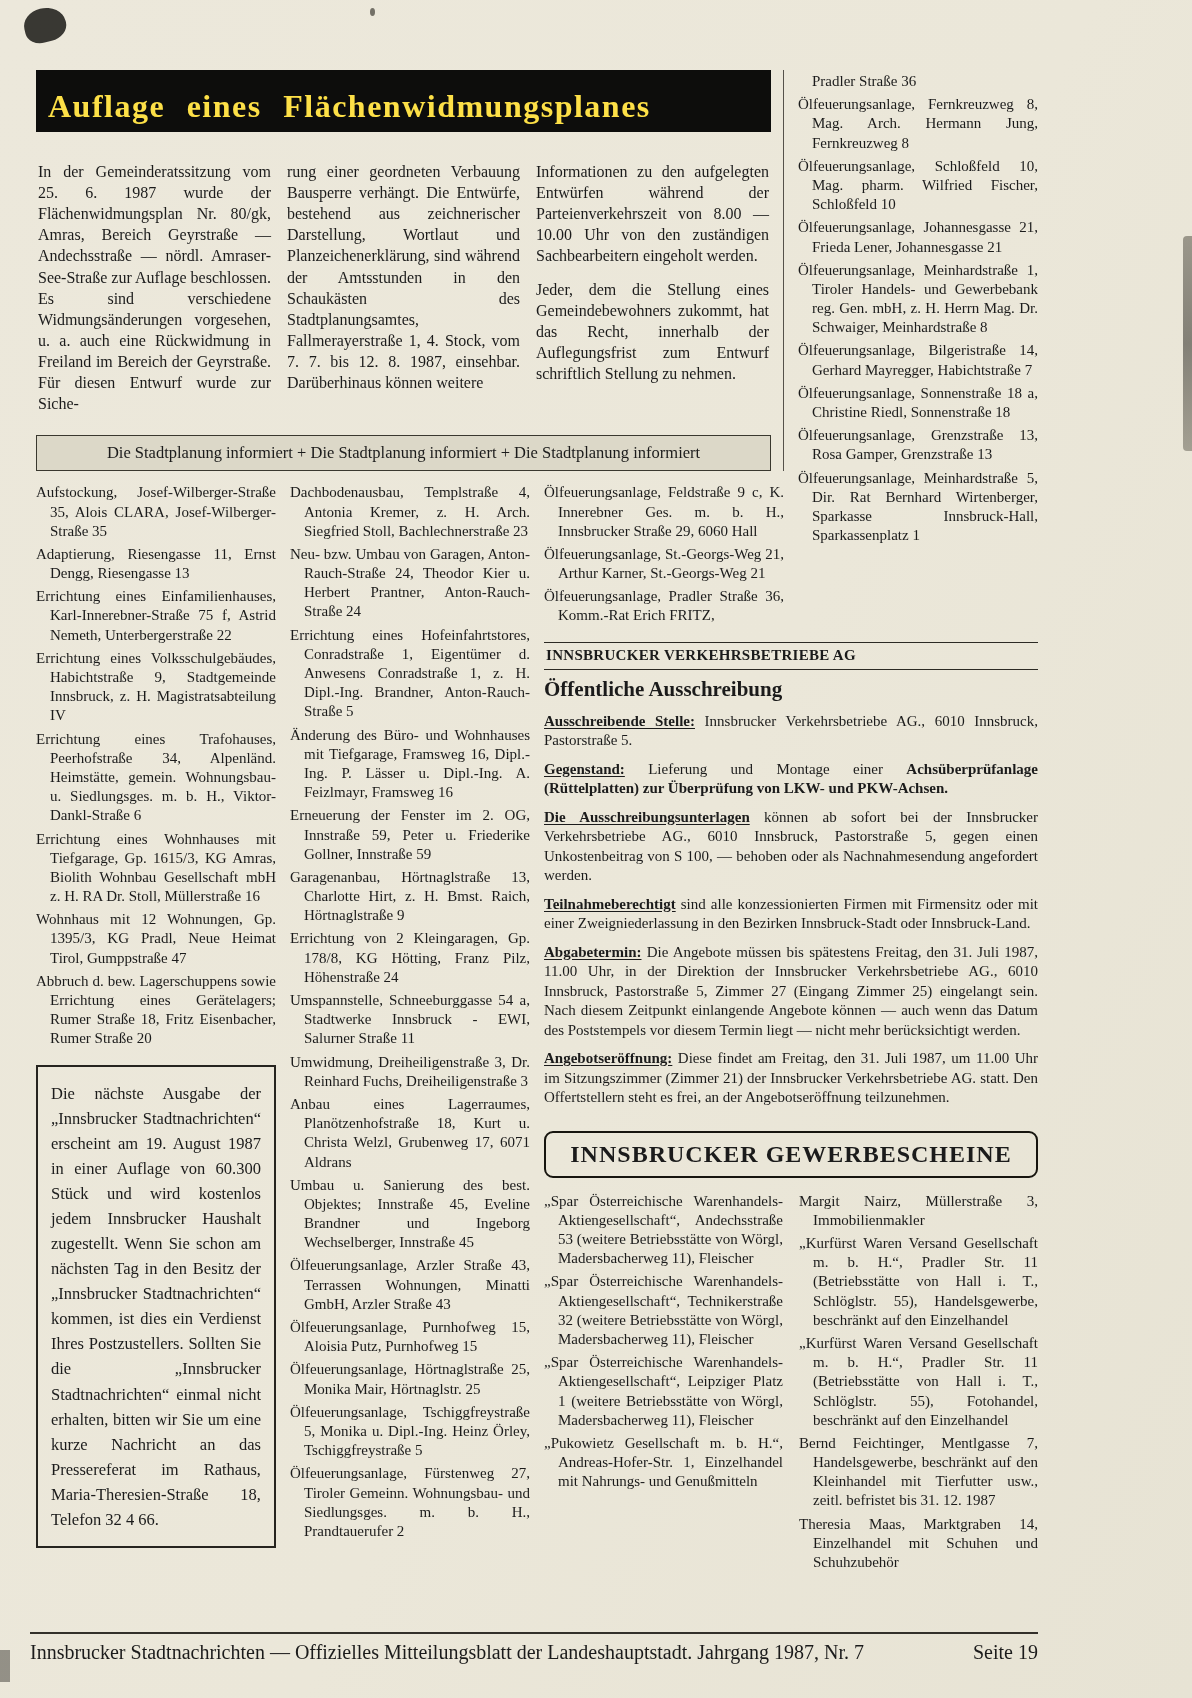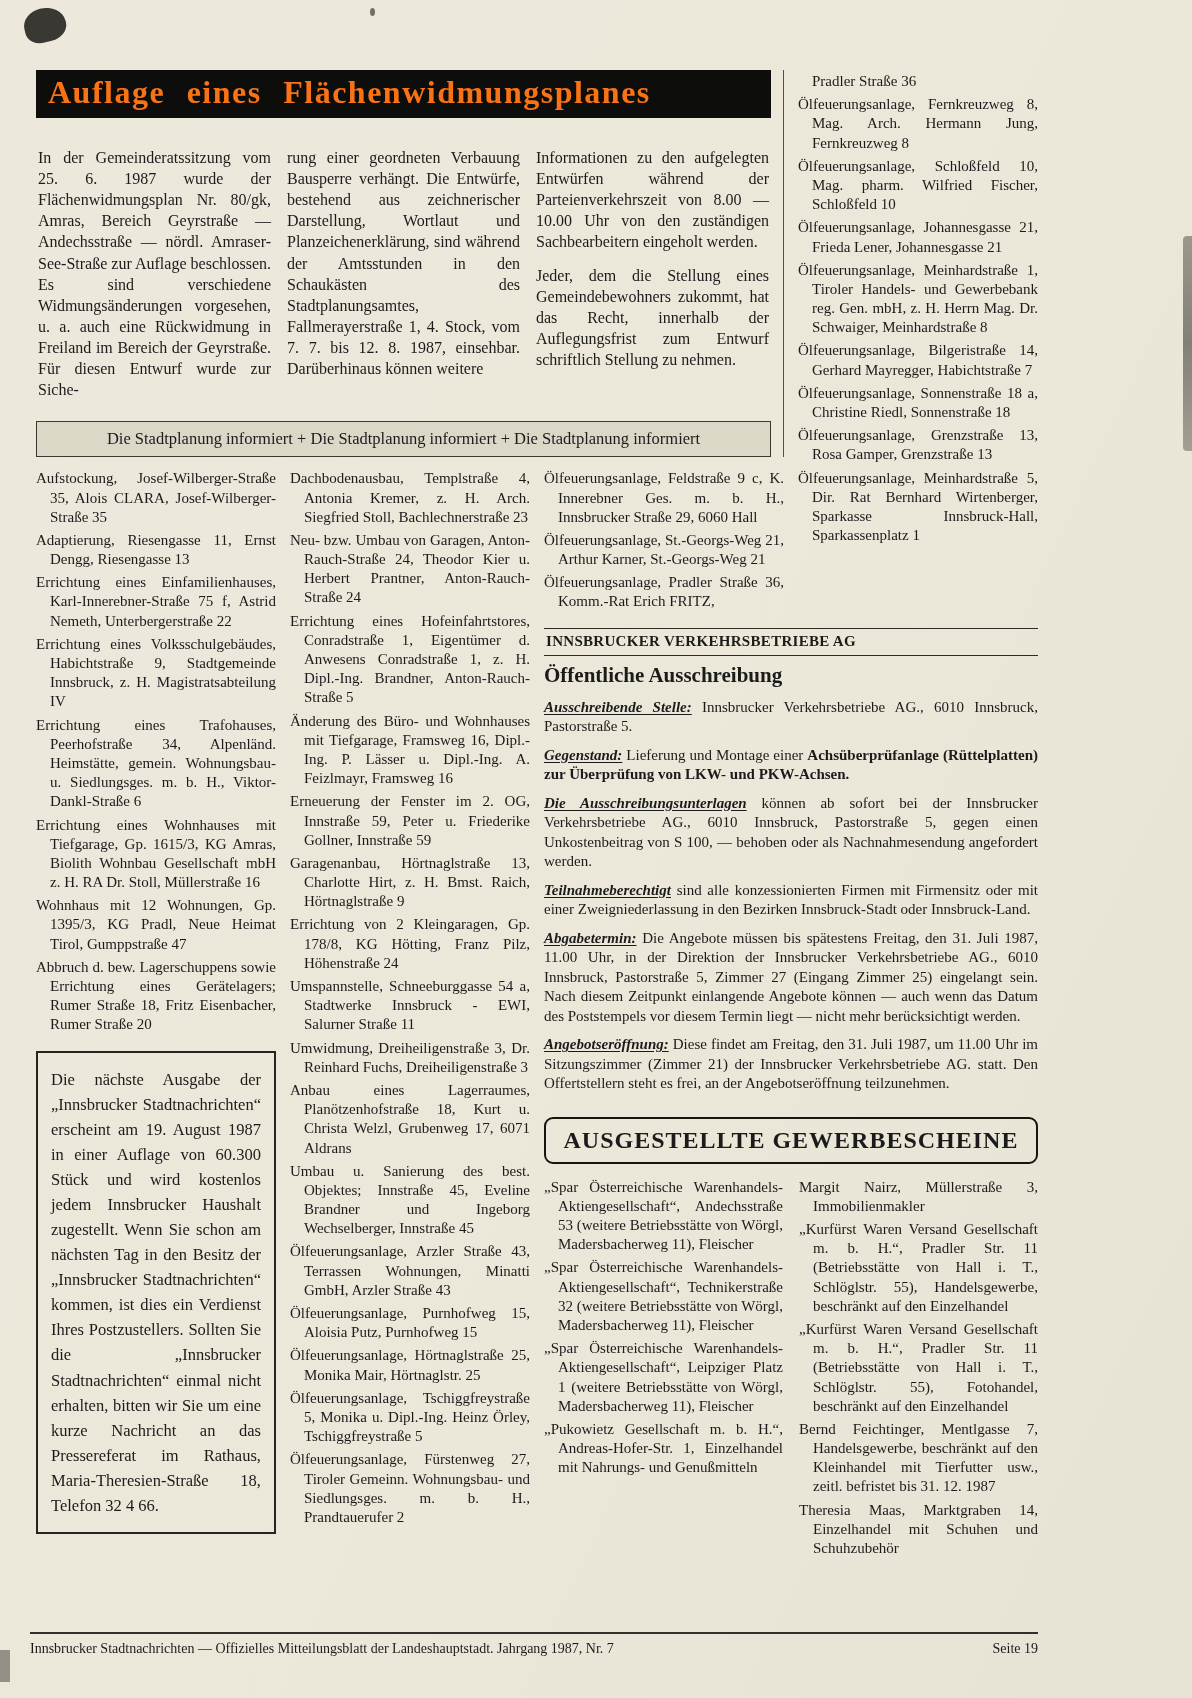--- a/index.html
+++ b/index.html
@@ -19,24 +19,24 @@
   .content {
     position: absolute; left: 36px; top: 70px; width: 1002px;
     display: grid;
     grid-template-columns: repeat(4, 1fr);
     column-gap: 14px; row-gap: 12px;
     align-items: start;
   }
   
   .article { grid-column: 1 / 4; grid-row: 1; border-right: 1px solid #55514a; padding-right: 12px; }
   .article-title {
-    background: #0d0d0c; color: #f97316;
+    background: #0d0d0c; color: #fde047;
     font-size: 32px; font-weight: 700;
     letter-spacing: 1.5px; word-spacing: 12px;
-    padding: 4px 12px 7px; white-space: nowrap; overflow: hidden;
+    padding: 18px 12px 7px; white-space: nowrap; overflow: hidden;
   }
   .article-cols {
     display: grid; grid-template-columns: repeat(3, 1fr); column-gap: 16px;
     padding: 10px 2px 2px 2px;
     font-size: 16px; line-height: 1.32; text-align: justify;
     hyphens: auto;
     margin-top: 19px;
   }
   .article-cols p { margin: 0; }
   .p2 { margin-top: 12px !important; }
@@ -70,37 +70,37 @@
   .notice-box p { margin: 0; }
   
   .ausschreibung { grid-column: 3 / 5; grid-row: 3; }
   .aus-org {
     border-top: 1.5px solid #2c2a24; border-bottom: 1.5px solid #2c2a24;
     padding: 4px 2px 5px;
     font-weight: 700; font-size: 15px; letter-spacing: 0.3px;
   }
   .aus-title { font-size: 21px; font-weight: 700; margin: 7px 0 10px; }
   .aus-p { font-size: 15px; line-height: 1.3; text-align: justify; hyphens: auto; margin: 0 0 9px; }
-  .aus-lead { font-weight: 700; text-decoration: underline; text-underline-offset: 2px; font-style: italic; }
+  .aus-lead { font-weight: 700; text-decoration: underline; text-underline-offset: 2px; }
   .aus-bold { font-weight: 700; }
   
   .gewerbe { grid-column: 3 / 5; grid-row: 4; }
   .gewerbe-title-box {
     border: 2.5px solid #17150f; border-radius: 9px;
     text-align: center; font-size: 24px; font-weight: 700; letter-spacing: 1px;
     padding: 8px 4px; margin: 2px 0 14px;
   }
   .gewerbe-cols { display: grid; grid-template-columns: 1fr 1fr; column-gap: 16px; }
   
   .footer {
     position: absolute; left: 30px; top: 1632px; width: 1008px;
     border-top: 2px solid #33302a;
     padding-top: 7px;
     display: flex; justify-content: space-between;
-    font-size: 14px;
+    font-size: 20px;
   }
   
   .smudge-tl { position: absolute; left: 24px; top: 8px; width: 42px; height: 34px;
     background: #201f1b; border-radius: 55% 60% 50% 45%; transform: rotate(-14deg); opacity: .88; }
   .dot-top { position: absolute; left: 370px; top: 8px; width: 5px; height: 8px;
     background: #55524a; border-radius: 50%; opacity: .8; }
   .smudge-right { position: absolute; right: 0; top: 236px; width: 9px; height: 215px;
     background: linear-gradient(#5a564b, #2e2c26, #6a665a); opacity: .55; border-radius: 4px 0 0 4px; }
   .smudge-bl { position: absolute; left: 0; top: 1650px; width: 10px; height: 32px;
     background: #3c3a33; opacity: .5; }
@@ -241,21 +241,21 @@
 
           <p class="aus-p"><span class="aus-lead">Teilnahmeberechtigt</span><span> sind alle konzessionierten Firmen mit Firmensitz oder mit einer Zweigniederlassung in den Bezirken Innsbruck-Stadt oder Innsbruck-Land.</span><span class="aus-bold"></span></p>
 
           <p class="aus-p"><span class="aus-lead">Abgabetermin:</span><span> Die Angebote müssen bis spätestens Freitag, den 31. Juli 1987, 11.00 Uhr, in der Direktion der Innsbrucker Verkehrsbetriebe AG., 6010 Innsbruck, Pastorstraße 5, Zimmer 27 (Eingang Zimmer 25) eingelangt sein. Nach diesem Zeitpunkt einlangende Angebote können — auch wenn das Datum des Poststempels vor diesem Termin liegt — nicht mehr berücksichtigt werden.</span><span class="aus-bold"></span></p>
 
           <p class="aus-p"><span class="aus-lead">Angebotseröffnung:</span><span> Diese findet am Freitag, den 31. Juli 1987, um 11.00 Uhr im Sitzungszimmer (Zimmer 21) der Innsbrucker Verkehrsbetriebe AG. statt. Den Offertstellern steht es frei, an der Angebotseröffnung teilzunehmen.</span><span class="aus-bold"></span></p>
         </div>
     </div>
 
     <div class="gewerbe">
-      <div class="gewerbe-title-box">AUSGESTELLTE GEWERBESCHEINE</div>
+      <div class="gewerbe-title-box">INNSBRUCKER GEWERBESCHEINE</div>
       <div class="gewerbe-cols">
         <div>
 
             <p class="entry">„Spar Österreichische Warenhandels-Aktiengesellschaft“, Andechsstraße 53 (weitere Betriebsstätte von Wörgl, Madersbacherweg 11), Fleischer</p>
 
             <p class="entry">„Spar Österreichische Warenhandels-Aktiengesellschaft“, Technikerstraße 32 (weitere Betriebsstätte von Wörgl, Madersbacherweg 11), Fleischer</p>
 
             <p class="entry">„Spar Österreichische Warenhandels-Aktiengesellschaft“, Leipziger Platz 1 (weitere Betriebsstätte von Wörgl, Madersbacherweg 11), Fleischer</p>
 
             <p class="entry">„Pukowietz Gesellschaft m. b. H.“, Andreas-Hofer-Str. 1, Einzelhandel mit Nahrungs- und Genußmitteln</p>

